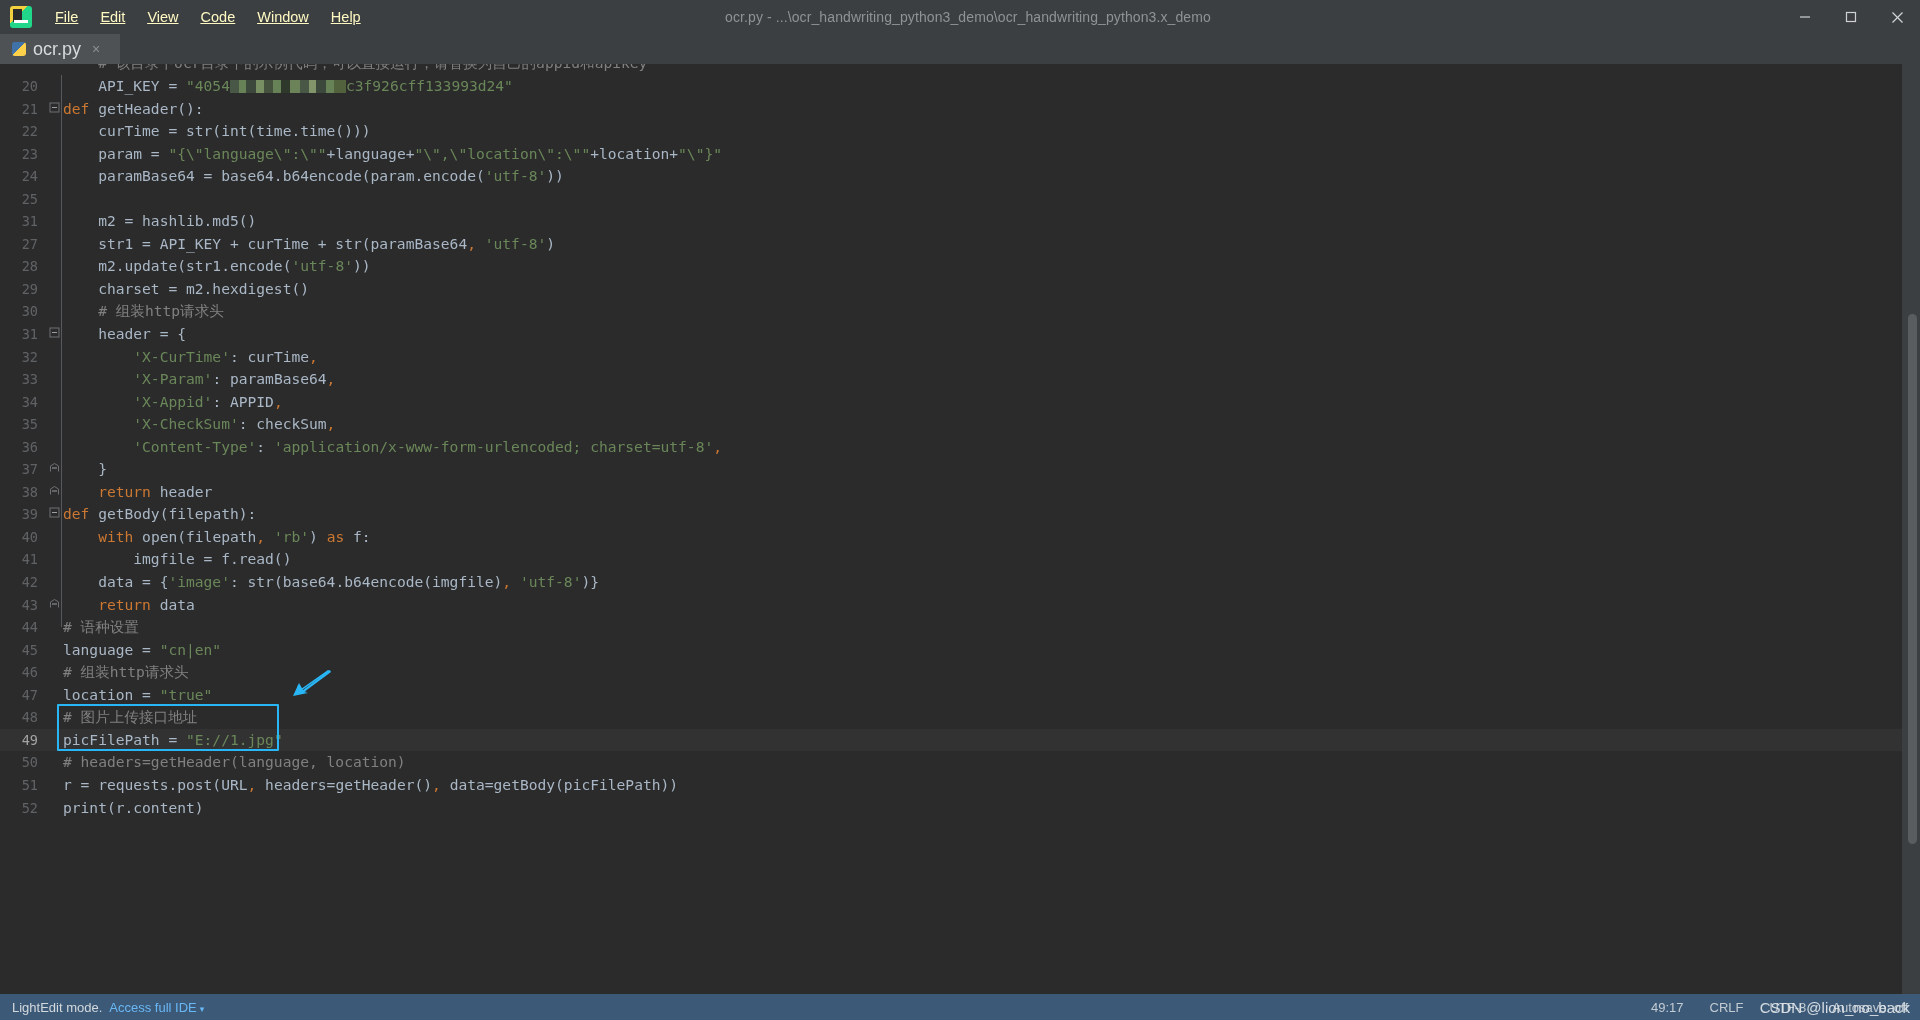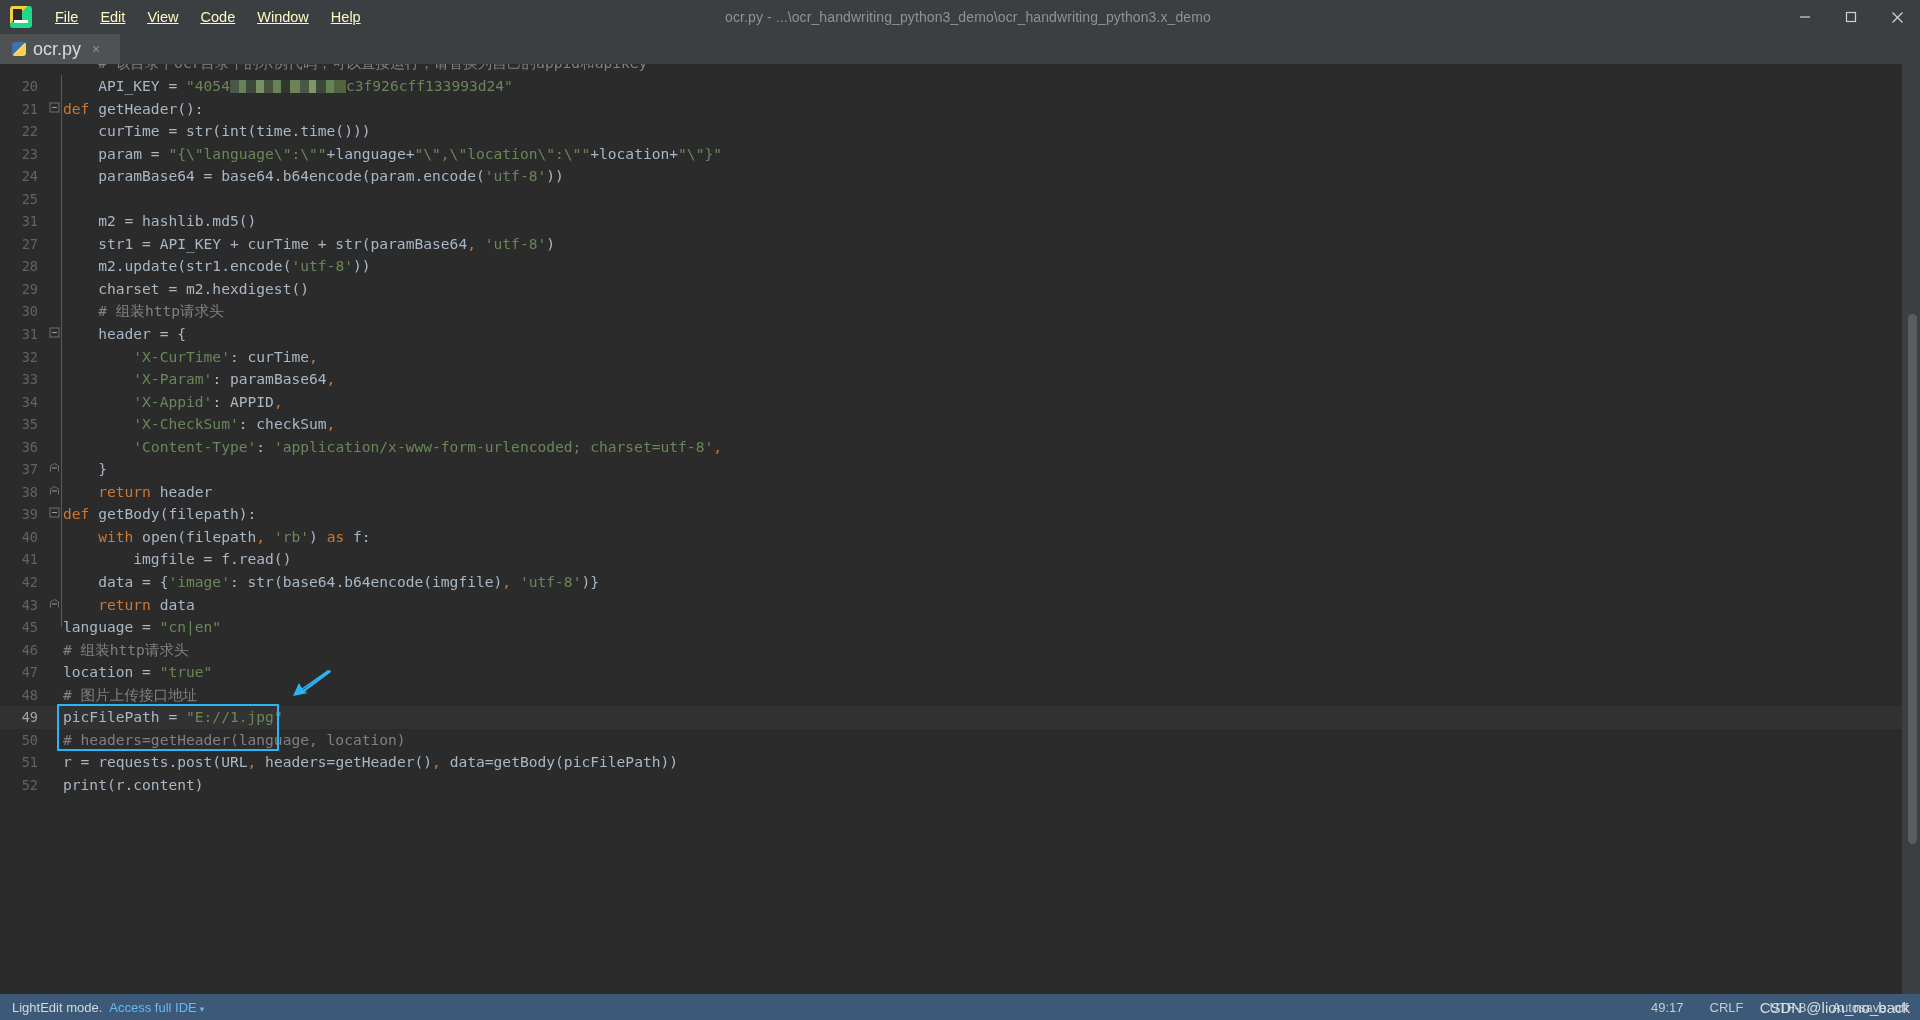--- a/index.html
+++ b/index.html
@@ -220,20 +220,21 @@
                 <rect x="1" y="1" width="9" height="9" fill="none" stroke="#6e7174" stroke-width="1"></rect>
                 <line x1="3" y1="5.5" x2="8" y2="5.5" stroke="#9aa0a3" stroke-width="1"></line>
               </svg></div><div class="code"><span class="kw">def </span><span class="txt">getBody</span><span class="txt">(filepath):</span></div></div>
           <div class="line"><div class="gutter">40</div><div class="fold"></div><div class="code"><span class="txt">    </span><span class="kw">with </span><span class="txt">open(filepath</span><span class="com-red">,</span><span class="txt"> </span><span class="str">'rb'</span><span class="txt">) </span><span class="kw">as </span><span class="txt">f:</span></div></div>
           <div class="line"><div class="gutter">41</div><div class="fold"></div><div class="code"><span class="txt">        imgfile = f.read()</span></div></div>
           <div class="line"><div class="gutter">42</div><div class="fold"></div><div class="code"><span class="txt">    data = {</span><span class="str">'image'</span><span class="txt">: str(base64.b64encode(imgfile)</span><span class="com-red">,</span><span class="txt"> </span><span class="str">'utf-8'</span><span class="txt">)}</span></div></div>
           <div class="line"><div class="gutter">43</div><div class="fold"><svg width="11" height="11" viewBox="0 0 11 11" style="vertical-align:-1px">
                 <path d="M1.5 9.5 L1.5 4 L5.5 1.5 L9.5 4 L9.5 9.5" fill="none" stroke="#6e7174" stroke-width="1"></path>
                 <line x1="3" y1="6" x2="8" y2="6" stroke="#9aa0a3" stroke-width="1"></line>
               </svg></div><div class="code"><span class="txt">    </span><span class="kw">return </span><span class="txt">data</span></div></div>
+          <div class="line"><div class="gutter">44</div><div class="fold"></div><div class="code"><span class="cmt"># 语种设置</span></div></div>
           <div class="line"><div class="gutter">45</div><div class="fold"></div><div class="code"><span class="txt">language = </span><span class="str">"cn|en"</span></div></div>
           <div class="line"><div class="gutter">46</div><div class="fold"></div><div class="code"><span class="cmt"># 组装http请求头</span></div></div>
           <div class="line"><div class="gutter">47</div><div class="fold"></div><div class="code"><span class="txt">location = </span><span class="str">"true"</span></div></div>
           <div class="line"><div class="gutter">48</div><div class="fold"></div><div class="code"><span class="cmt"># 图片上传接口地址</span></div></div>
           <div class="line highlight-row"><div class="gutter cur">49</div><div class="fold"></div><div class="code"><span class="txt">picFilePath = </span><span class="str">"E://1.jpg"</span></div></div>
           <div class="line"><div class="gutter">50</div><div class="fold"></div><div class="code"><span class="cmt"># headers=getHeader(language, location)</span></div></div>
           <div class="line"><div class="gutter">51</div><div class="fold"></div><div class="code"><span class="txt">r = requests.post(URL</span><span class="com-red">,</span><span class="txt"> headers=getHeader()</span><span class="com-red">,</span><span class="txt"> data=getBody(picFilePath))</span></div></div>
           <div class="line"><div class="gutter">52</div><div class="fold"></div><div class="code"><span class="txt">print(r.content)</span></div></div>
         </div>
 

